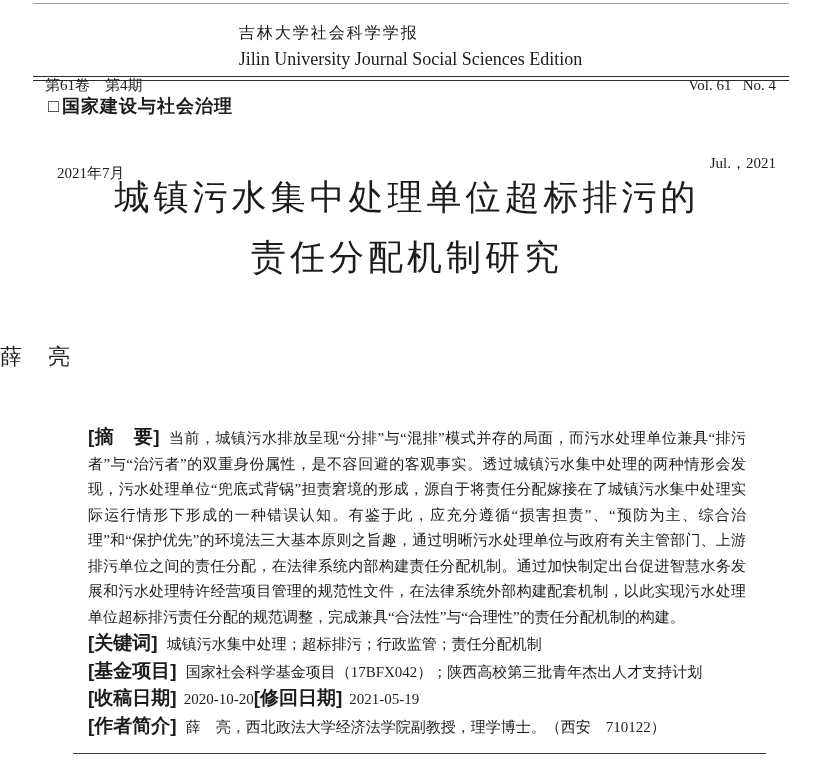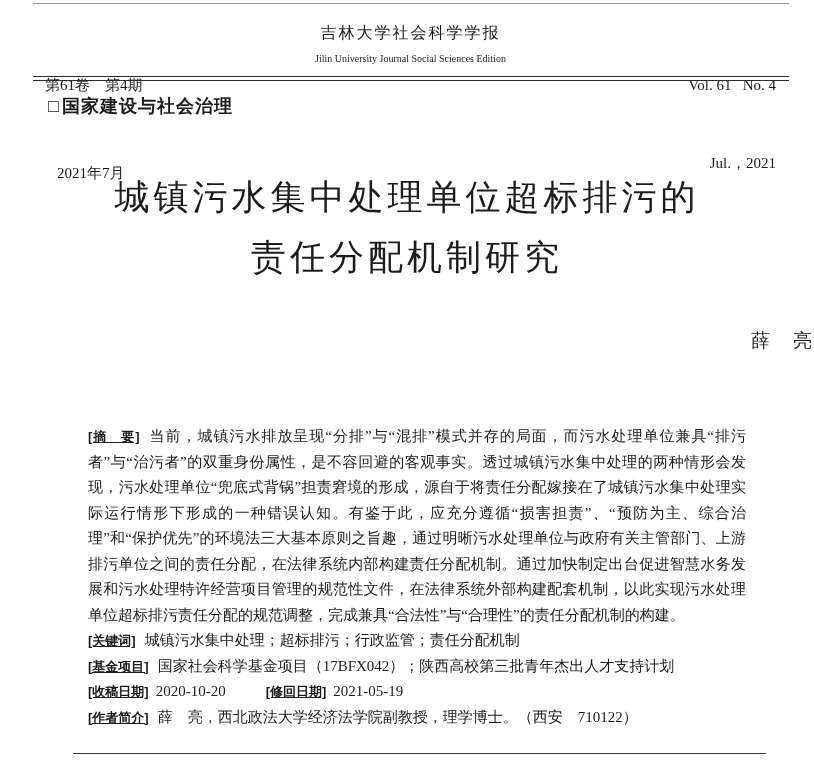--- a/index.html
+++ b/index.html
@@ -13,47 +13,47 @@
   
   .rule-top{position:absolute;top:3px;left:33px;right:25px;height:1px;background:#9a9a9a;}
   .rule-double{position:absolute;top:76px;left:33px;right:25px;height:3px;
     border-top:1px solid #2b2b2b;border-bottom:1px solid #2b2b2b;}
 
   
   .jheader{position:absolute;top:20px;left:45px;right:38px;display:grid;
     grid-template-columns:1fr auto 1fr;align-items:start;}
   .jh-left{justify-self:start;font-size:15px;line-height:26px;white-space:pre;}
   .jh-left .l2{padding-left:12px;margin-top:10px;}
-  .jh-center{justify-self:center;text-align:center;}
+  .jh-center{justify-self:center;}
   .jh-center .cn{font-size:16px;letter-spacing:2px;line-height:26px;}
-  .jh-center .en{font-size:10px;line-height:26px;}
+  .jh-center .en{font-size:18px;line-height:26px;}
   .jh-right{justify-self:end;text-align:right;font-size:15px;line-height:26px;white-space:pre;margin-left:45px;}
 
   
   .section{position:absolute;top:94px;left:48px;
     font-family:"Liberation Sans","DejaVu Sans",sans-serif;
     font-weight:600;font-size:18px;letter-spacing:1px;display:flex;align-items:center;gap:2px;}
 
   
   .title{position:absolute;top:168px;left:0;width:100%;text-align:center;
     font-size:35px;line-height:60px;letter-spacing:4px;font-weight:400;margin:0;}
 
   
-  .author{position:absolute;top:328px;left:0;width:100%;text-align:right;
-    font-size:19px;letter-spacing:2px;}
+  .author{position:absolute;top:342px;left:0;width:100%;text-align:left;
+    font-size:22px;letter-spacing:2px;}
 
   
   .meta{position:absolute;top:424px;left:88px;width:658px;
     font-size:15px;line-height:25.5px;}
   .meta p{margin:0;}
   .abstract{text-align:justify;}
   .lbl{font-weight:700;font-family:"Liberation Sans","DejaVu Sans",sans-serif;
-    font-size:13px;margin-right:9px;text-decoration:underline;}
+    font-size:19px;margin-right:9px;}
   .doi-lbl{font-family:"Liberation Serif","DejaVu Serif",serif;font-weight:700;}
-  .dates{display:flex;gap:40px;white-space:nowrap;}
+  .dates{display:flex;white-space:nowrap;}
   .dates .seg .lbl{margin-right:7px;}
 
   
   .rule-foot{position:absolute;top:753px;left:73px;width:693px;height:1px;background:#3d3d3d;}
 </style>
 </head>
 <body>
 
 <div class="page">
 

